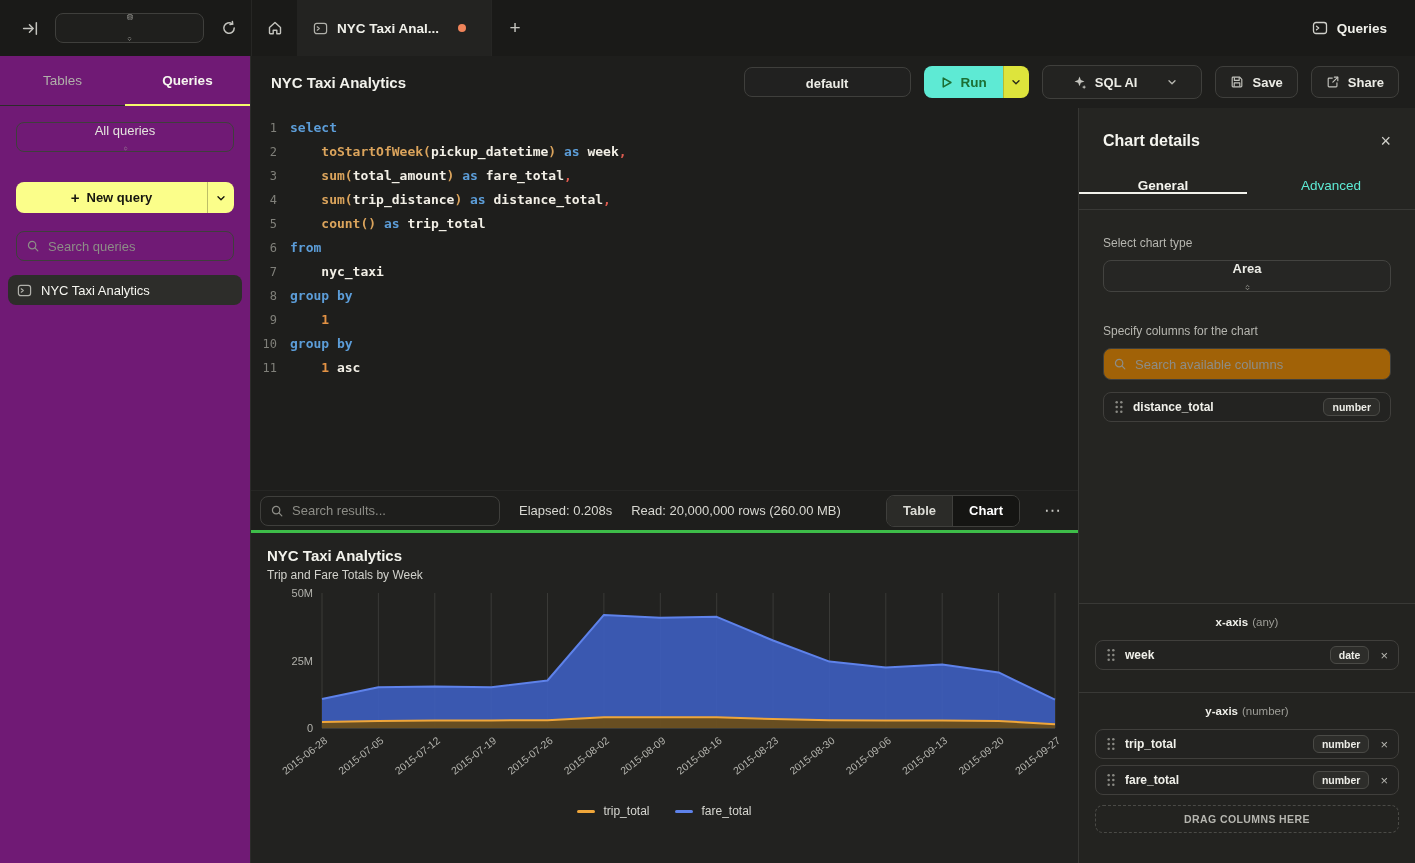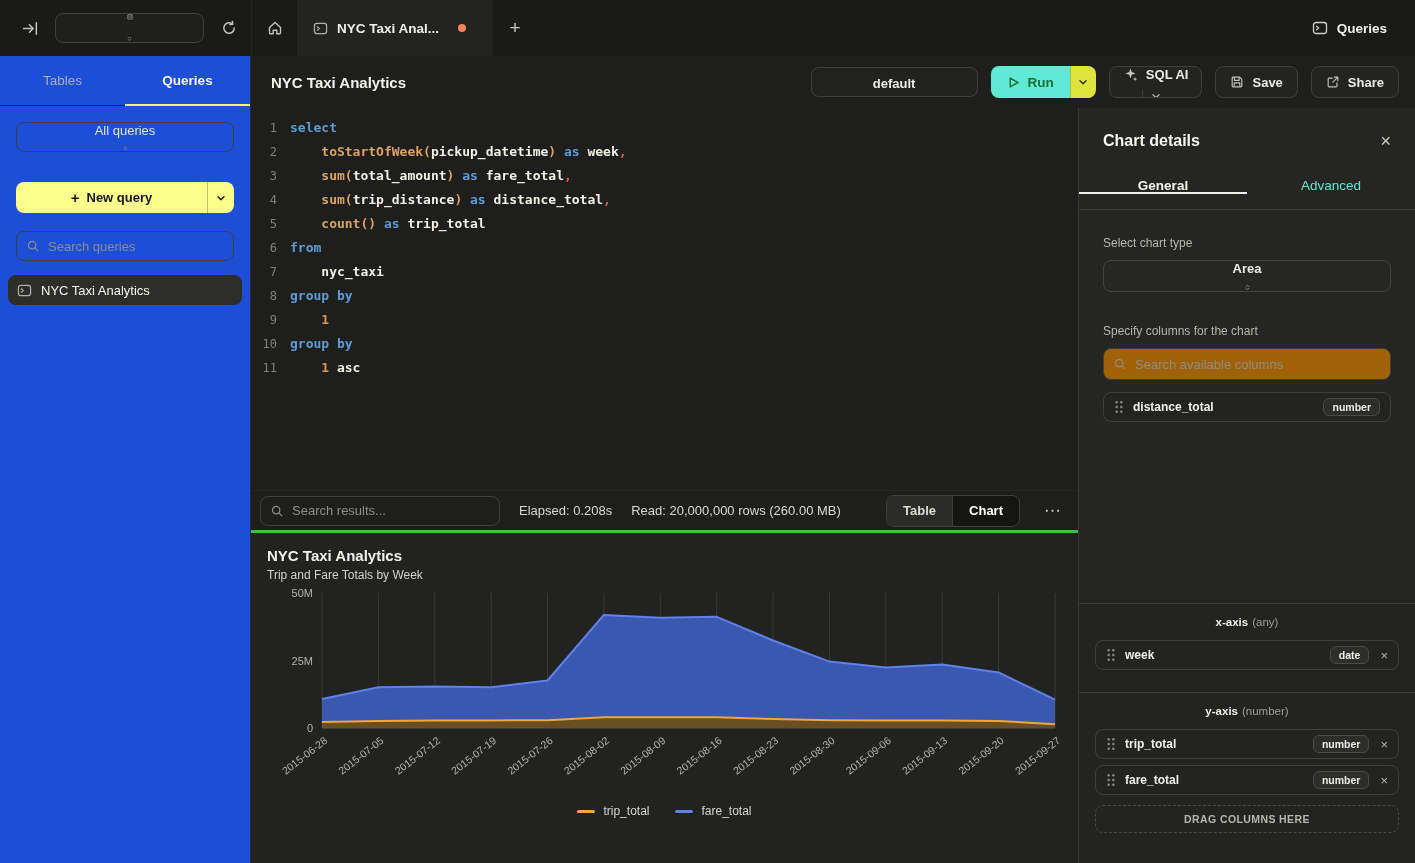--- a/index.html
+++ b/index.html
@@ -17,21 +17,21 @@
   .db-select .sel-label{flex:1;text-align:left;white-space:nowrap;overflow:hidden;text-overflow:ellipsis;}
   .tabstrip{display:flex;align-items:stretch;border-left:1px solid #262624;}
   .home-btn{width:45px;display:flex;align-items:center;justify-content:center;}
   .tab{display:flex;align-items:center;gap:9px;padding:0 16px;background:#232321;font-size:13.5px;font-weight:600;color:#f0f0ea;min-width:195px;border-right:1px solid #262624;}
   .tab .dot{width:8px;height:8px;border-radius:50%;background:#f0845a;margin-left:10px;flex:none;}
   .newtab{width:46px;display:flex;align-items:center;justify-content:center;font-size:19px;color:#c6c6c0;}
   .tb-right{margin-left:auto;display:flex;align-items:center;padding-right:28px;}
   .queries-btn{display:flex;align-items:center;gap:9px;font-size:13.5px;font-weight:600;color:#f0f0ea;}
 
   
-  .sidebar{position:absolute;top:56px;left:0;bottom:0;width:251px;background:#1d4ed8;border-right:1px solid #2c2c2a;}
+  .sidebar{position:absolute;top:56px;left:0;bottom:0;width:251px;background:#701a75;border-right:1px solid #2c2c2a;}
   .side-tabs{display:flex;height:50px;border-bottom:1px solid #2c2c2a;}
   .side-tab{flex:1;display:flex;align-items:center;justify-content:center;font-size:13.5px;color:#b0b0aa;position:relative;}
   .side-tab.active{color:#f5f5ef;font-weight:600;}
   .side-tab.active::after{content:"";position:absolute;left:0;right:0;bottom:-1px;height:2px;background:#f5fa6b;}
   .side-select{margin:16px 16px 0;background:transparent;font-weight:400;color:#e4e4de;justify-content:space-between;}
   .new-query{margin:30px 16px 0;height:31px;border-radius:8px;background:#fbfe8a;color:#17170f;display:flex;overflow:hidden;}
   .nq-main{flex:1;display:flex;align-items:center;justify-content:center;gap:7px;font-size:13px;font-weight:700;}
   .nq-plus{font-size:15px;font-weight:700;}
   .nq-caret{width:27px;display:flex;align-items:center;justify-content:center;border-left:1px solid rgba(0,0,0,.25);color:#17170f;}
   .search-box{height:30px;border:1px solid #3f3f3c;border-radius:8px;display:flex;align-items:center;gap:8px;padding:0 9px;background:transparent;}
@@ -41,21 +41,21 @@
   .query-list{margin:14px 8px 0;display:flex;flex-direction:column;gap:2px;}
   .query-item{height:30px;display:flex;align-items:center;gap:9px;padding:0 9px;border-radius:8px;font-size:13px;color:#d6d6d0;}
   .query-item.active{background:#2d2d2a;color:#f7f7f1;}
   .qi-label{white-space:nowrap;overflow:hidden;text-overflow:ellipsis;}
 
   
   .header-bar{position:absolute;top:56px;left:251px;right:0;height:52px;background:#1e1e1c;display:flex;align-items:center;gap:13px;padding:0 16px 0 20px;}
   .main-title{font-size:15px;font-weight:600;color:#f2f2ec;margin-right:auto;}
   .hdr-select{width:167px;background:#212120;}
   .btn{height:32px;border:1px solid #3f3f3c;border-radius:8px;background:#232321;display:flex;align-items:center;gap:8px;padding:0 14px;font-size:13px;font-weight:600;color:#ecece6;}
-  .split{padding:0;overflow:hidden;flex-direction:column;}
+  .split{padding:16px;overflow:hidden;}
   .split-main{height:100%;display:flex;align-items:center;gap:8px;padding:0 13px;font-size:13px;font-weight:600;color:#ecece6;}
   .split-caret{height:100%;width:27px;display:flex;align-items:center;justify-content:center;border-left:1px solid #3f3f3c;color:#b3b3ad;}
   .run-group{height:32px;border-radius:8px;overflow:hidden;display:flex;}
   .run-main{height:100%;display:flex;align-items:center;gap:8px;padding:0 16px;background:#5eead4;color:#1c6f34;font-size:13.5px;font-weight:700;}
   .run-caret{height:100%;width:26px;display:flex;align-items:center;justify-content:center;background:#dde43c;border-left:1px solid rgba(0,0,0,.18);color:#2a2a18;}
 
   
   .main{position:absolute;top:108px;left:251px;width:827px;bottom:0;background:#1e1e1c;}
   .editor{position:absolute;top:0;left:0;right:0;height:382px;padding:8px 0;font-family:"DejaVu Sans Mono",monospace;font-size:13px;overflow:hidden;}
   .code-line{display:flex;height:24px;line-height:24px;white-space:pre;}

